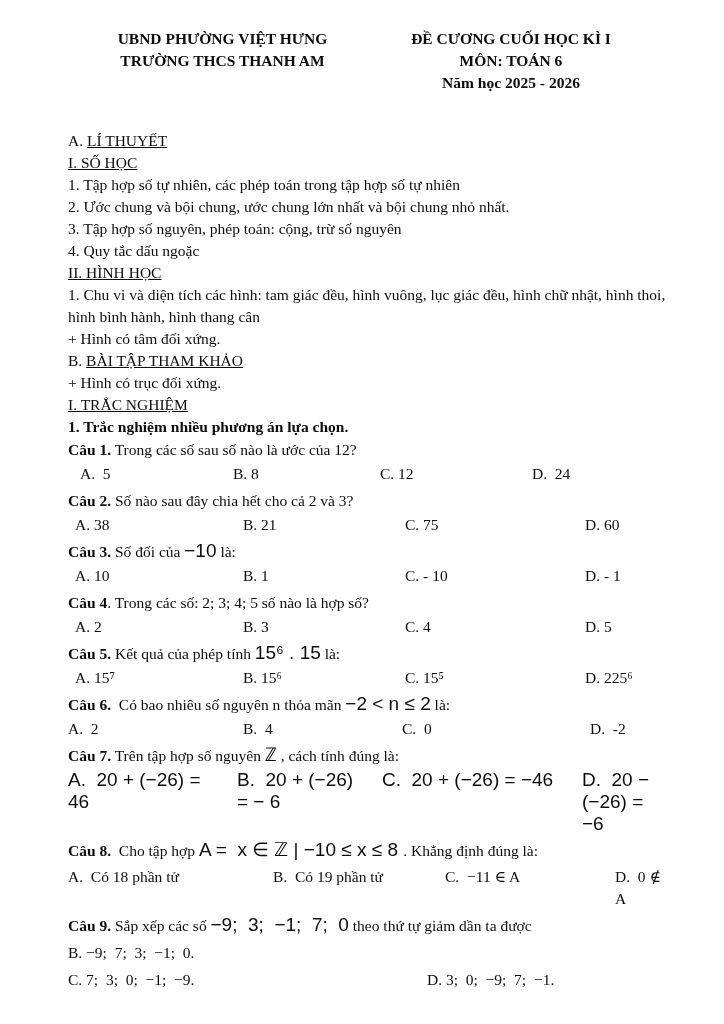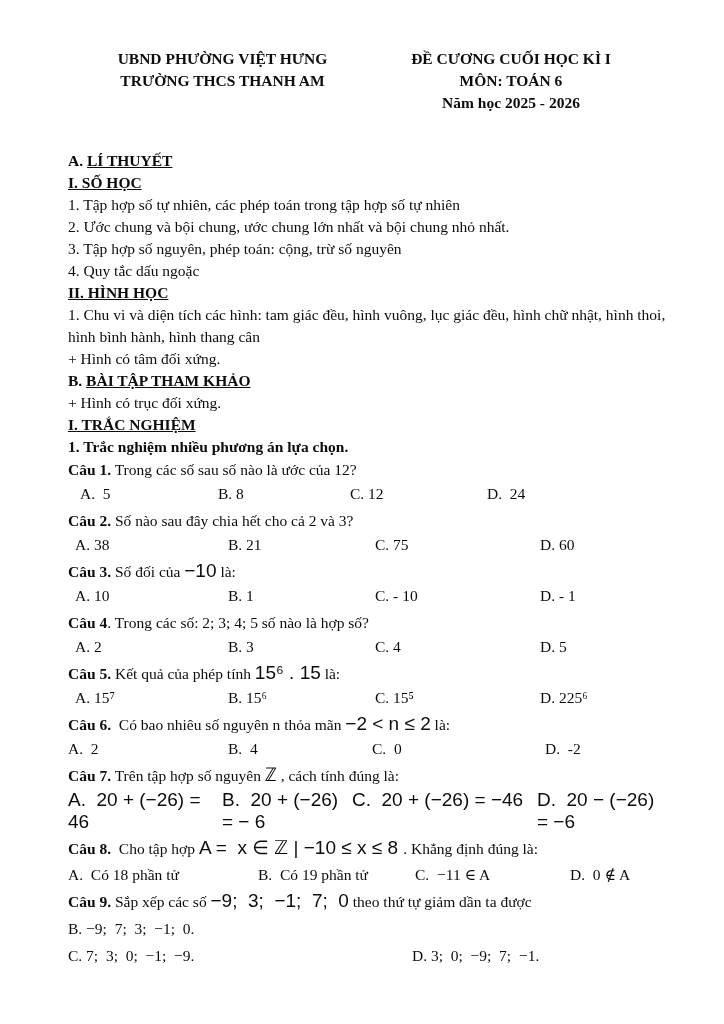--- a/index.html
+++ b/index.html
@@ -1,37 +1,37 @@
 <!DOCTYPE html>
 <html><head>
 <meta charset="utf-8">
 <style>
   html,body{margin:0;padding:0;background:#e8e8e8;}
   .page{
     width:724px;height:1024px;background:#ffffff;margin:0 auto;
-    box-sizing:border-box;padding:48px 56px 0 68px;
+    box-sizing:border-box;padding:28px 56px 0 68px;
     font-family:"Liberation Serif","DejaVu Serif",serif;
     font-size:15.5px;color:#0c0c0c;line-height:22px;
     overflow:hidden;
   }
   
   .doc-header{display:flex;align-items:flex-start;margin-bottom:36px;}
   .hdr-left{width:225px;margin-left:42px;text-align:center;font-weight:bold;}
   .hdr-right{width:252px;margin-left:50px;text-align:center;font-weight:bold;}
   .hdr-line{white-space:nowrap;}
   
   .line{white-space:pre-wrap;}
-  .heading{font-weight:bold;}
+  .heading{font-weight:normal;}
   .heading .u{text-decoration:underline;}
   .subhead{font-weight:bold;}
   .stem{margin:0;white-space:pre-wrap;}
   .stem .qlabel{font-weight:bold;}
   .math{font-family:Liberation Sans, sans-serif;font-size:19px;}
   
-  .opts{display:grid;margin-top:2px;margin-bottom:4px;}
+  .opts{display:grid;margin-top:2px;margin-bottom:4px;gap:15px;}
   .opt{white-space:pre-wrap;}
   .row-q1{padding-left:12px;grid-template-columns:138px 132px 137px auto;}
   .row-std{padding-left:7px;grid-template-columns:153px 147px 165px auto;}
   .row-q6{grid-template-columns:160px 144px 173px auto;}
   .row-q7{grid-template-columns:154px 130px 185px auto;}
   .row-q8{grid-template-columns:190px 157px 155px auto;margin-top:4px;}
   .row-q9{grid-template-columns:344px auto;margin-top:5px;}
   .mt{margin-top:4px;}
 </style>
 </head>

